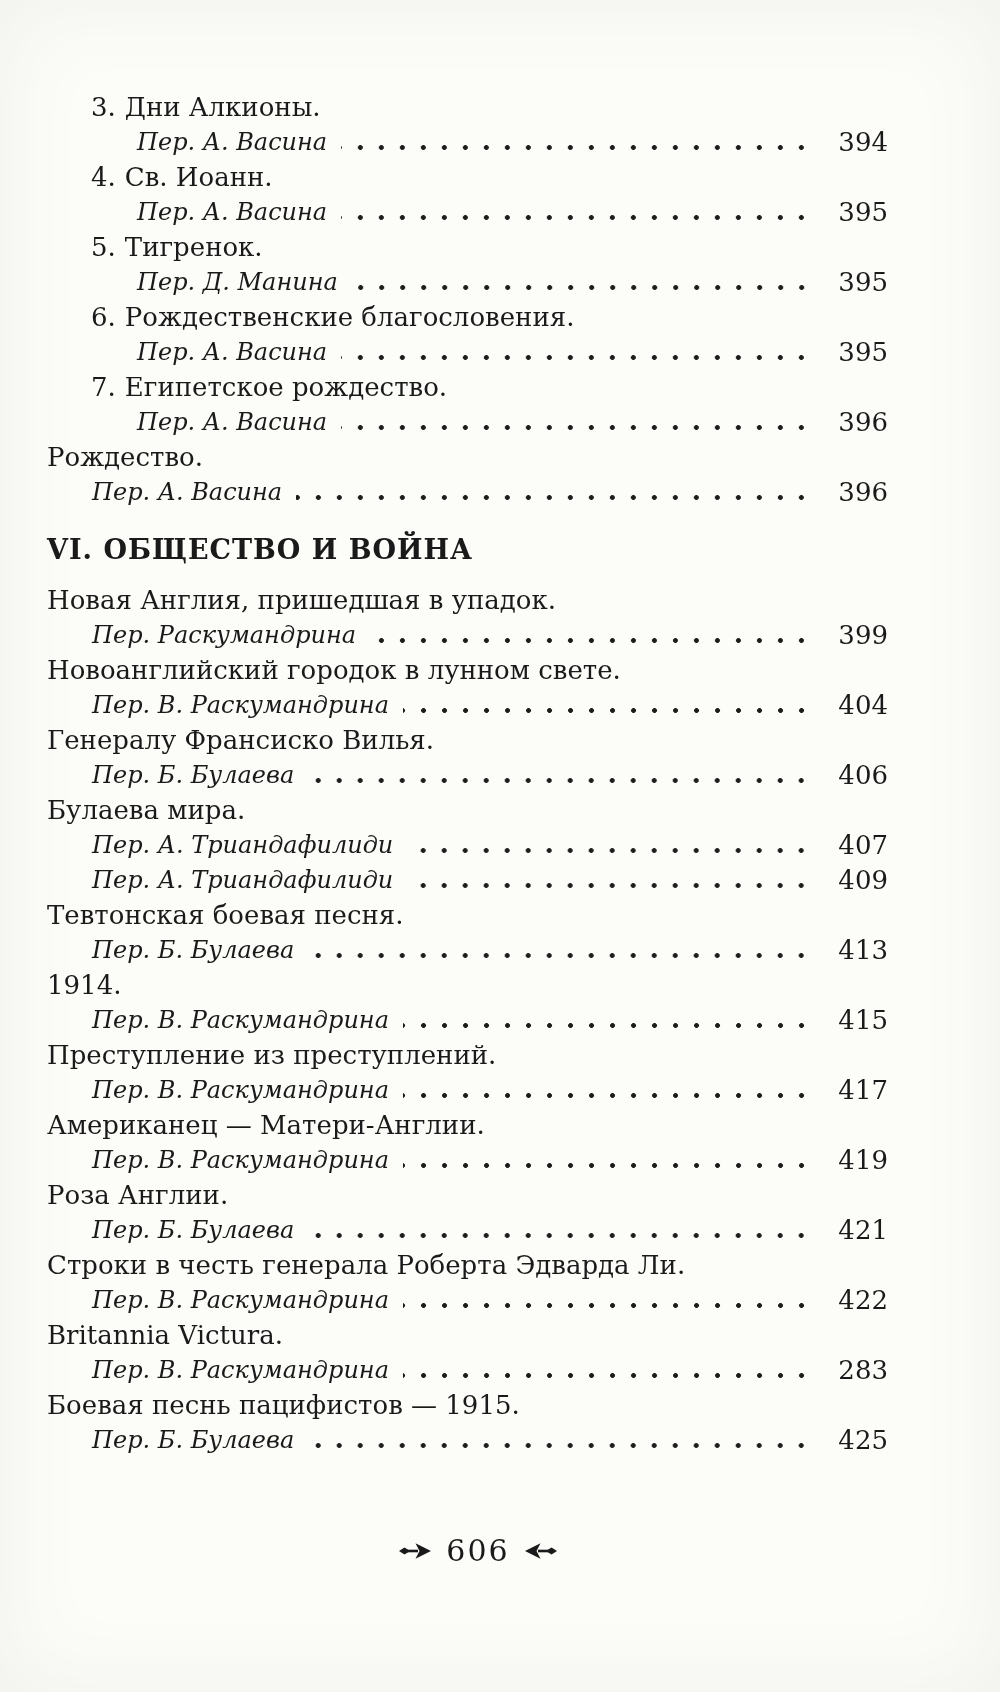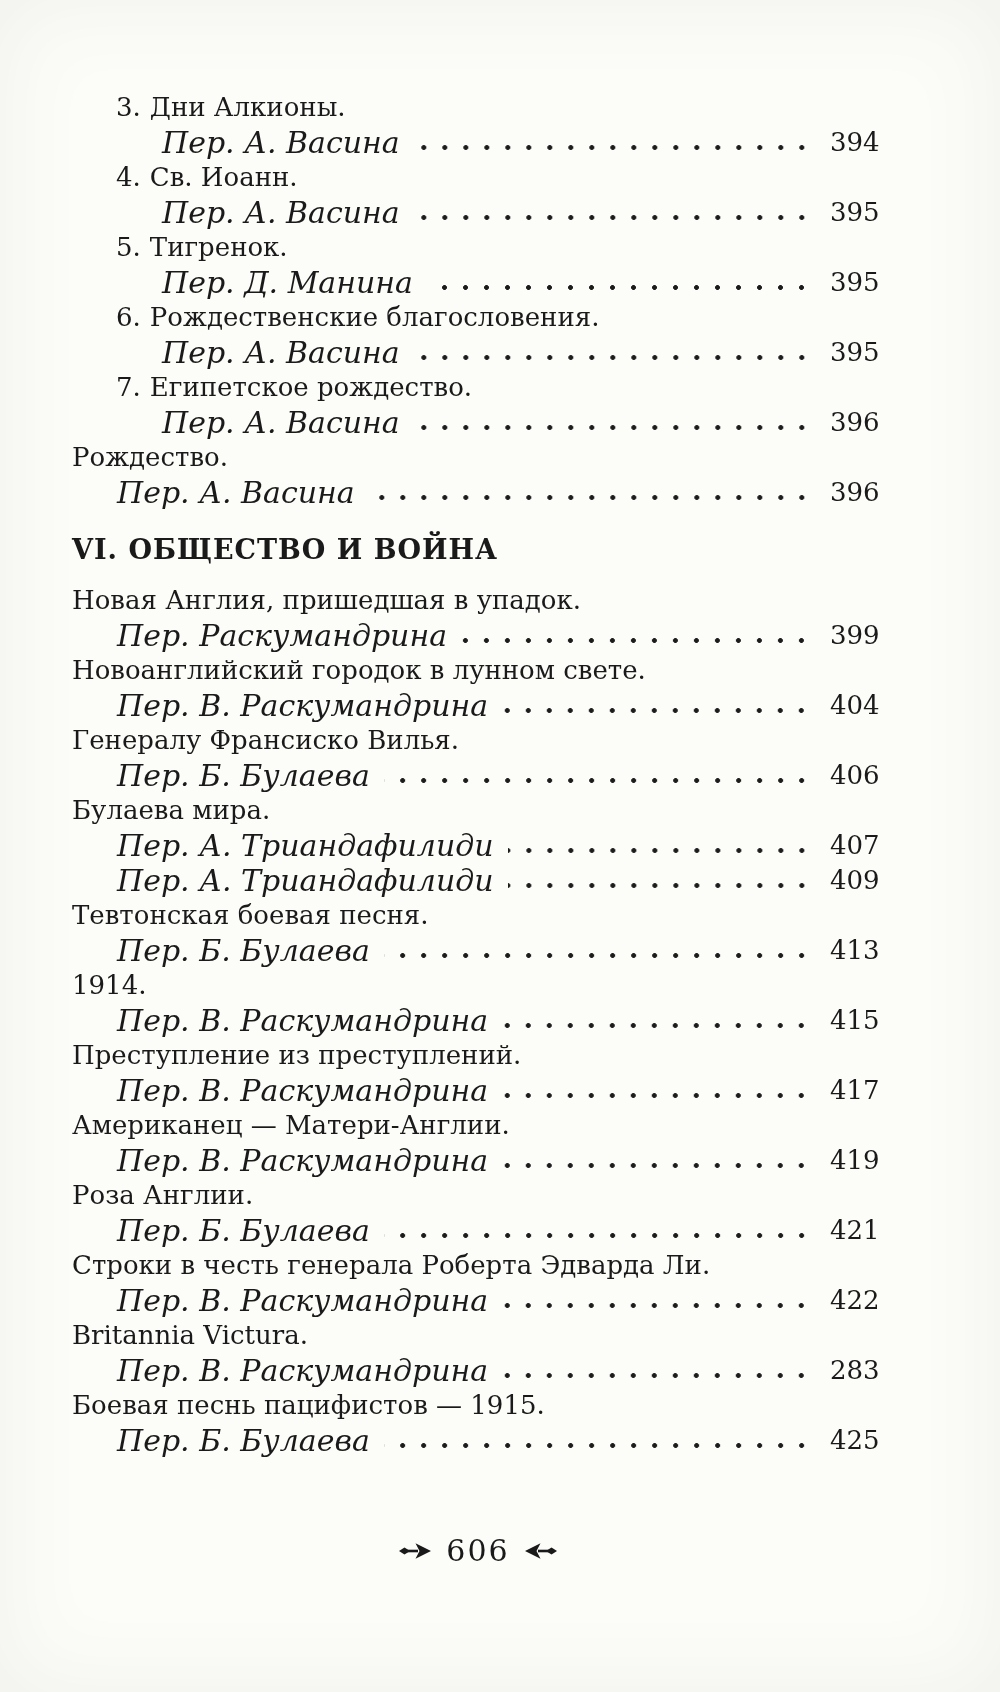--- a/index.html
+++ b/index.html
@@ -11,56 +11,57 @@
     position:relative;
     width:1000px;
     height:1692px;
     margin:0 auto;
     background:#fcfcf9;
     box-shadow:inset 0 0 90px rgba(90,88,75,0.07);
     color:#1a1a1a;
     overflow:hidden;
   }
   .toc{
-    padding:90px 112px 0 72px; 
+    padding:90px 112px 0 47px; 
   }
   .entry{margin:0;}
   .title-line{
     font-size:26px;
     line-height:35px;
     height:35px;
     white-space:nowrap;
     overflow:hidden;
   }
   .num{padding-right:9px;}
   .leader-line{
     display:flex;
     align-items:flex-end;
     height:35px;
     padding-left:45px; 
   }
   .entry.numbered .title-line{padding-left:44px;}
   .entry.numbered .leader-line{padding-left:90px;}
   .translator{
     font-style:italic;
-    font-size:30px;
+    font-size:24px;
     line-height:35px;
     white-space:nowrap;
   }
   .dots{
     flex:1 1 auto;
     height:9px;
     margin:0 18px 8px 14px;
     background-image:radial-gradient(circle, #1c1c1c 2.1px, rgba(0,0,0,0) 2.7px);
     background-size:21px 9px;
     background-repeat:repeat-x;
     background-position:right center;
   }
   .pagenum{
     min-width:58px;
+    text-align:right;
     font-size:26px;
     line-height:35px;
     white-space:nowrap;
   }
   .section-header{
     margin:22px 70px 16px 0;  
     text-align:left;
     font-size:27px;
     font-weight:600;
     letter-spacing:1px;

